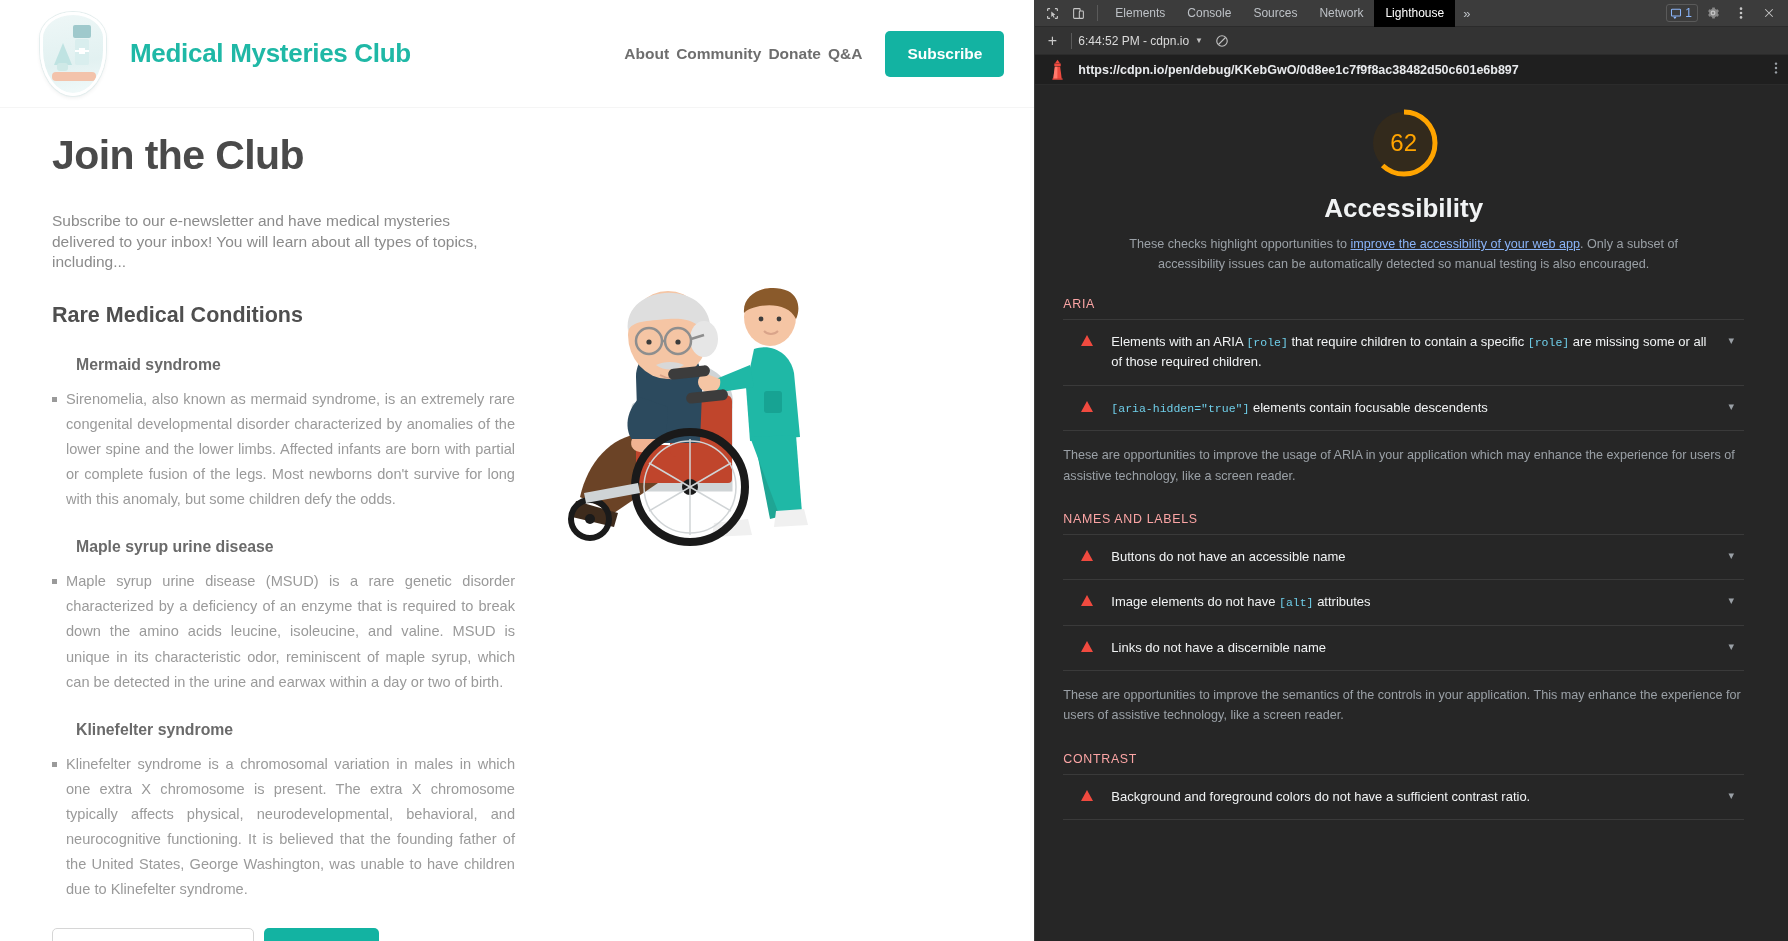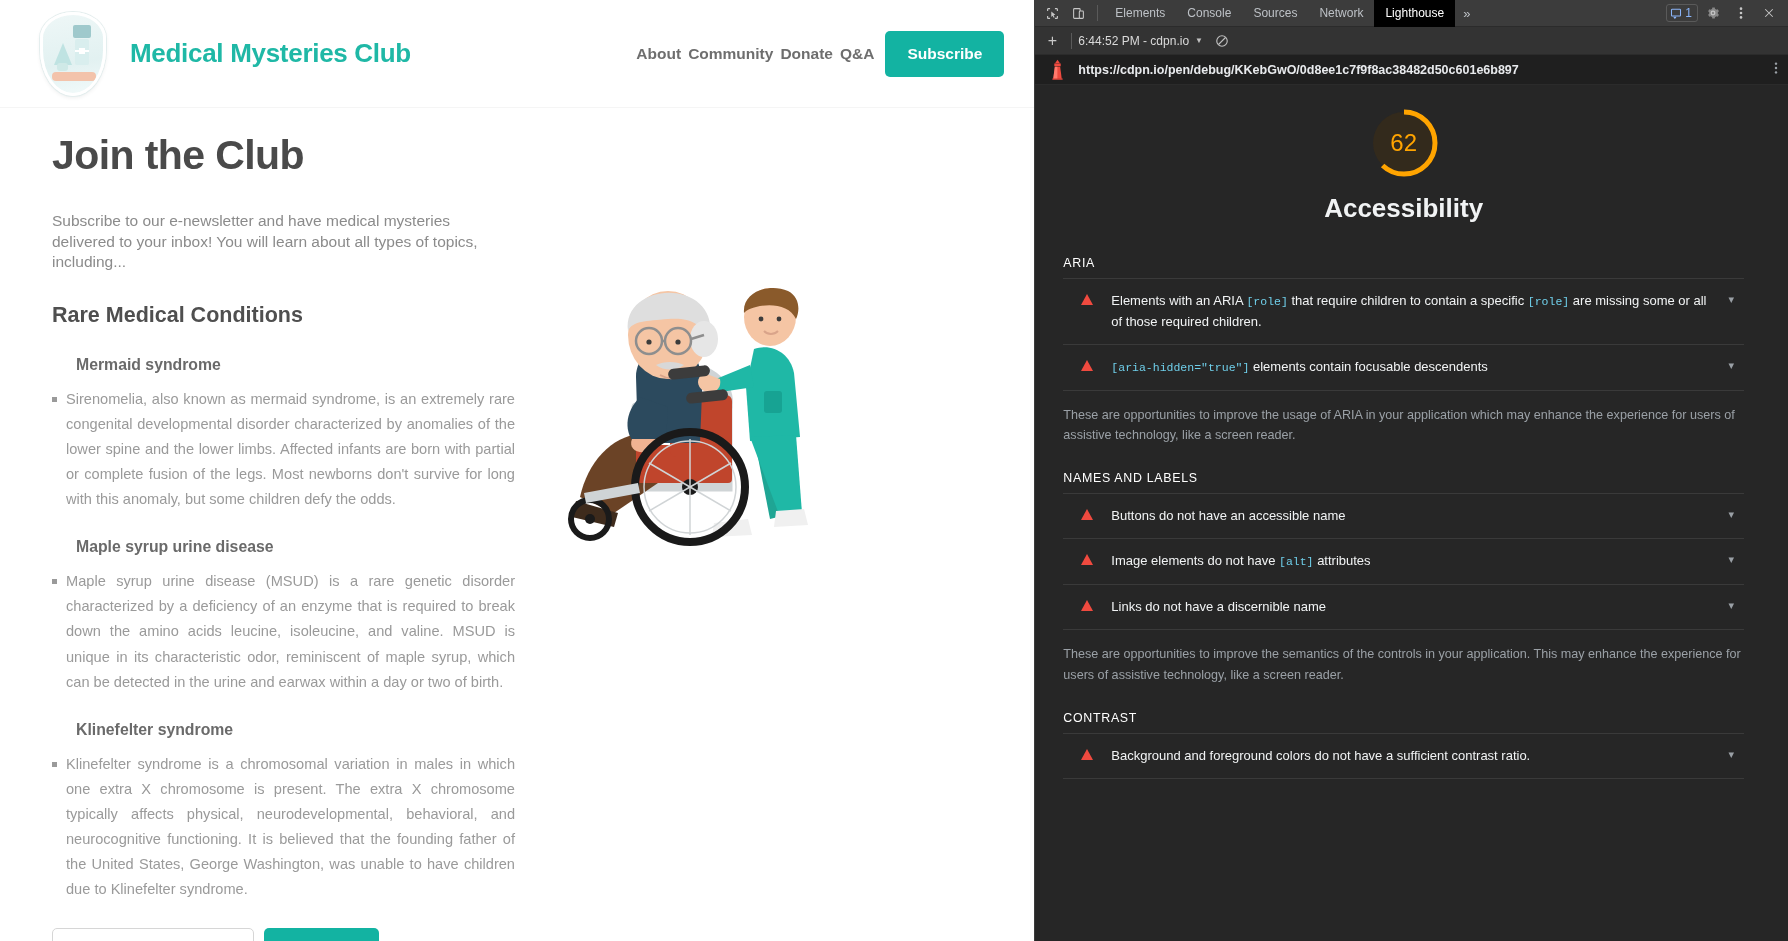--- a/index.html
+++ b/index.html
@@ -88,21 +88,21 @@
   .btn-subscribe-nav {
     background: #13b3a2;
     color: #ffffff;
     border: none;
     border-radius: 5px;
     padding: 14px 22px;
     font-size: 15.5px;
     font-weight: 700;
     cursor: pointer;
     font-family: inherit;
-    margin-left: 4px;
+    margin-left: 16px;
   }
 
   .site-body { padding: 25px 40px 0 52px; position: relative; }
   h1.page-title {
     font-size: 41px;
     font-weight: 800;
     color: #4a4a4a;
     letter-spacing: -0.6px;
     margin-bottom: 32px;
   }
@@ -266,21 +266,21 @@
     max-width: 590px; margin: 0 auto;
     text-align: center;
     color: #9aa0a6;
     font-size: 12.6px;
     line-height: 1.62;
   }
   .lh-desc a { color: #8ab4f8; text-decoration: underline; }
 
   .lh-group-title {
     margin-top: 22px;
-    color: #ffffff;
+    color: #fca5a5;
     font-size: 12.4px;
     letter-spacing: 0.7px;
   }
   .lh-audit-list { margin-top: 8px; }
   .lh-audit {
     display: flex; align-items: flex-start;
     border-top: 1px solid #3a3a3a;
     padding: 12px 0 12px 0;
     cursor: pointer;
   }
@@ -542,20 +542,23 @@
 
         <div class="lh-gauge-wrap">
           <div class="gauge">
             <svg width="76" height="76" viewBox="0 0 76 76">
               <circle cx="38" cy="38" r="31" fill="#332a1c"></circle>
               <circle cx="38" cy="38" r="31" fill="none" stroke="#ffa400" stroke-width="5" stroke-dasharray="120.8 194.8" stroke-linecap="butt"></circle>
             </svg>
             <div class="gauge-num">62</div>
           </div>
           <div class="lh-cat-title">Accessibility</div>
+          <div class="lh-desc">
+            <span>These checks highlight opportunities to </span><a href="#">improve the accessibility of your web app</a><span>. Only a subset of accessibility issues can be automatically detected so manual testing is also encouraged.</span>
+          </div>
         </div>
 
         <div class="lh-group-title">ARIA</div>
         <div class="lh-audit-list">
           <div class="lh-audit">
             <div class="lh-tri"></div>
             <div class="lh-audit-text">Elements with an ARIA <code>[role]</code> that require children to contain a specific <code>[role]</code> are missing some or all of those required children.</div>
             <div class="lh-chev">▾</div>
           </div>
           <div class="lh-audit">

